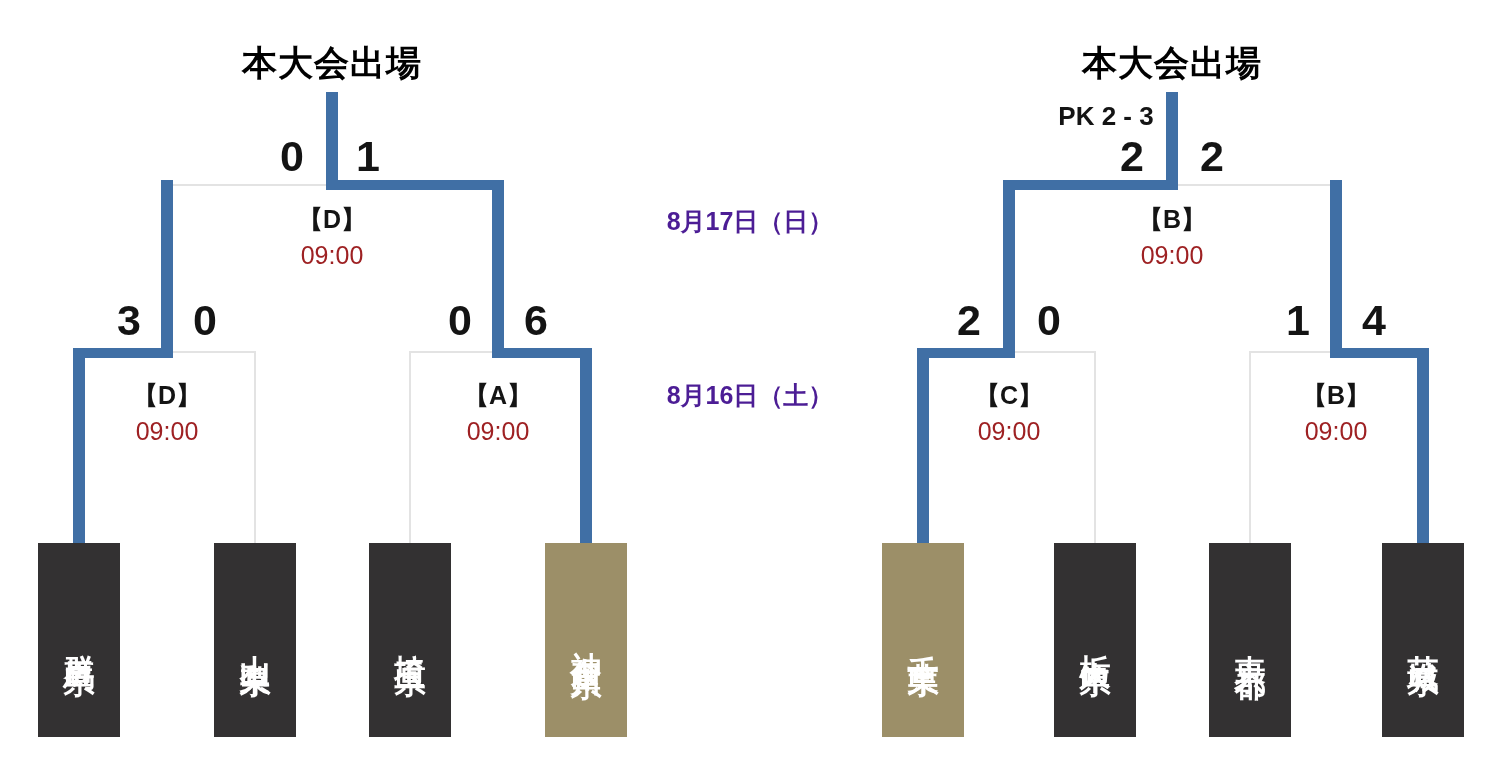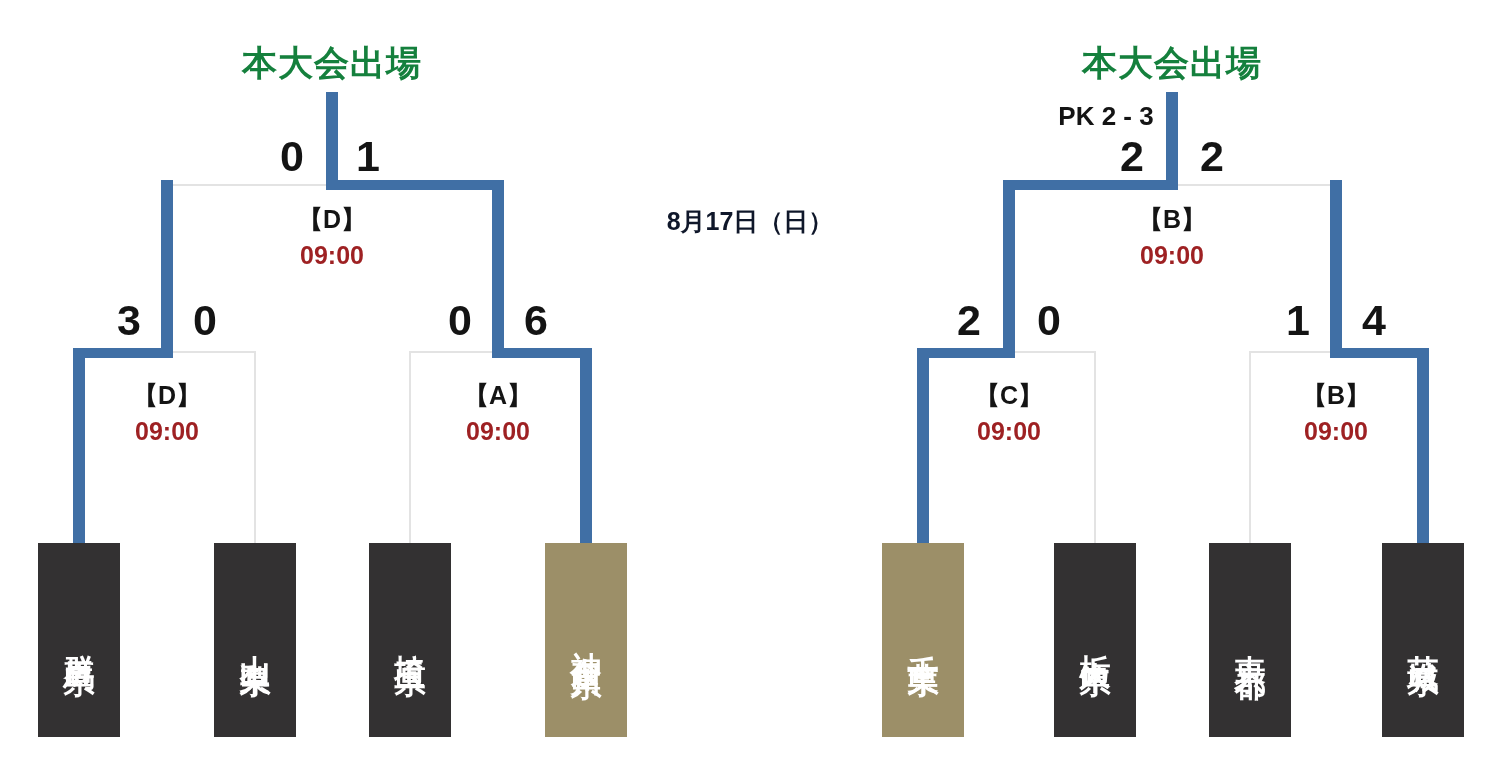--- a/index.html
+++ b/index.html
@@ -13,41 +13,41 @@
   .ln { position:absolute; }
   .win  { background:var(--winner-path,#406fa5); z-index:2; }
   .lose { background:var(--loser-path,#e3e3e3); z-index:1; }
   .vl.win  { width:12px; }
   .vl.lose { width:2px; }
   .hl.win  { height:10px; }
   .hl.lose { height:2px; }
   
   .champ {
     position:absolute; top:40px; width:240px; text-align:center;
-    font-size:35px; font-weight:bold; color:#15803d; letter-spacing:1px; z-index:3;
+    font-size:35px; font-weight:bold; color:#000000; letter-spacing:1px; z-index:3;
   }
   .pk {
     position:absolute; width:160px; text-align:center;
     font-size:26px; font-weight:600; color:#141414; z-index:3;
   }
   .score {
     position:absolute; width:80px; text-align:center; line-height:1;
     font-size:43px; font-weight:bold; color:#141414; z-index:3;
   }
   .venue {
     position:absolute; width:120px; text-align:center;
     font-size:25px; font-weight:bold; color:#141414; z-index:3;
   }
   .time {
     position:absolute; width:120px; text-align:center;
-    font-size:25px; font-weight:bold; color:var(--time-text,#9e2123); z-index:3;
+    font-size:25px; font-weight:normal; color:var(--time-text,#9e2123); z-index:3;
   }
   .date {
     position:absolute; width:200px; text-align:center;
-    font-size:25px; font-weight:bold; color:#0f172a; z-index:3;
+    font-size:25px; font-weight:bold; color:#4c1d95; z-index:3;
   }
   
   .team {
     position:absolute; top:543px; width:82px; height:194px;
     background:var(--team-box,#333132); z-index:3;
     display:flex; align-items:center; justify-content:center;
   }
   .team.winner { background:var(--winner-box,#9c8f68); }
   .team .name {
     writing-mode:vertical-rl; text-orientation:upright;
@@ -98,20 +98,21 @@
     <span class="name">山梨県</span>
   </div>
   <div class="team" style="left:369px;">
     <span class="name">埼玉県</span>
   </div>
   <div class="team winner" style="left:545px;">
     <span class="name">神奈川県</span>
   </div>
 
   <div class="date" style="left:650px;top:205px;">8月17日（日）</div>
+  <div class="date" style="left:650px;top:379px;">8月16日（土）</div>
 
   <div class="champ" style="left:1052px;">本大会出場</div>
   <div class="pk" style="left:1026px;top:101px;">PK 2 - 3</div>
 
   <div class="ln vl win" style="left:1166px;top:92px;height:96px;"></div>
   <div class="ln hl win" style="left:1003px;top:180px;width:175px;"></div>
   <div class="ln hl lose" style="left:1172px;top:184px;width:164px;"></div>
   <div class="ln vl win" style="left:1003px;top:180px;height:177px;"></div>
   <div class="ln vl win" style="left:1330px;top:180px;height:177px;"></div>
   <div class="ln hl win" style="left:917px;top:348px;width:98px;"></div>

